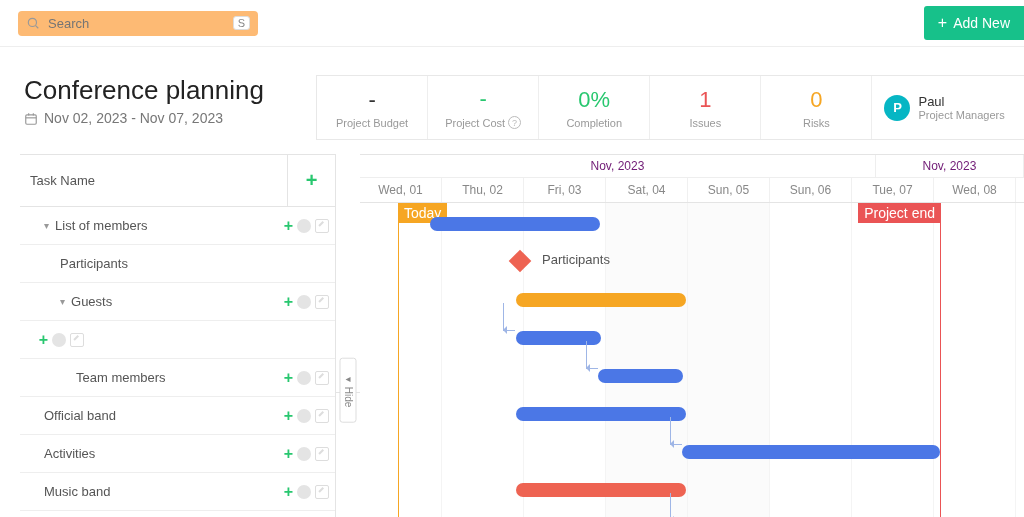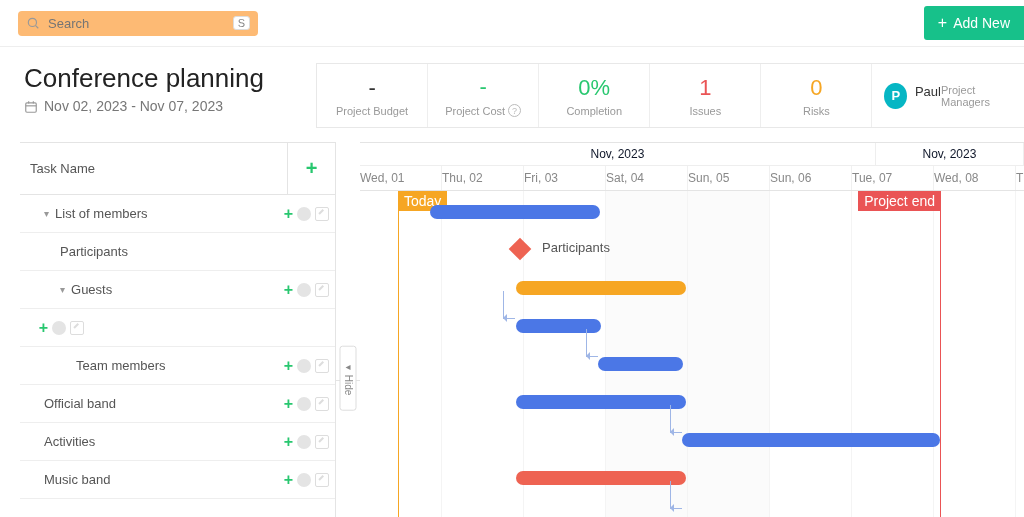--- a/index.html
+++ b/index.html
@@ -7,35 +7,35 @@
   
   
   .topbar { display: flex; align-items: center; justify-content: space-between; padding: 6px 0 6px 18px; border-bottom: 1px solid #eee; }
   .search-wrap { display: flex; align-items: center; background: #fdba74; border-radius: 4px; padding: 4px 8px; width: 240px; position: relative; }
   .search-wrap svg { flex-shrink: 0; }
   .search-input { border: none; background: transparent; outline: none; margin-left: 6px; font-size: 13px; flex: 1; }
   .search-key { background: #fff; border: 1px solid #ddd; border-radius: 3px; padding: 0 4px; font-size: 11px; color: #888; }
   .add-new-btn { background: #17c18a; color: #fff; border: none; padding: 8px 14px; font-size: 14px; font-weight: 500; display: flex; align-items: center; gap: 6px; cursor: pointer; border-radius: 3px 0 0 3px; }
   
   
-  .header { display: flex; align-items: stretch; margin-top: 16px; }
+  .header { display: flex; align-items: stretch; margin-top: 28px; }
   .title-block { padding: 0 24px; flex-shrink: 0; width: 316px; }
   .title { font-size: 26px; font-weight: 400; color: #222; margin: 0 0 4px 0; }
   .date-range { display: flex; align-items: flex-end; gap: 6px; color: #777; font-size: 14px; }
   
   .stats { display: flex; flex: 1; border: 1px solid #e8e8e8; border-right: none; }
   .stat { flex: 1; display: flex; flex-direction: column; align-items: center; justify-content: center; padding: 10px 6px; border-right: 1px solid #eee; position: relative; }
   .stat-value { font-size: 22px; font-weight: 500; line-height: 1.2; }
   .stat-label { font-size: 11px; color: #999; margin-top: 4px; display: flex; align-items: center; gap: 3px; }
   .stat-green { color: #28c76f; }
   .stat-red { color: #ea5455; }
   .stat-orange { color: #f6a623; }
   .managers { flex: 1.3; display: flex; align-items: center; gap: 8px; padding: 10px 12px; }
   .avatar { width: 26px; height: 26px; border-radius: 50%; background: #06b6c4; color: #fff; display: flex; align-items: center; justify-content: center; font-weight: 600; font-size: 13px; }
-  .manager-info { display: flex; }
+  .manager-info { display: flex; flex-direction: column; }
   .manager-name { font-size: 13px; color: #333; }
   .manager-role { font-size: 11px; color: #999; }
   .info-circle { width: 13px; height: 13px; border: 1px solid #bbb; border-radius: 50%; display: inline-flex; align-items: center; justify-content: center; font-size: 9px; color: #bbb; }
   
   
   .main { display: flex; margin-top: 14px; }
   .left-panel { width: 316px; flex-shrink: 0; border: 1px solid #e4e4e4; border-left: none; margin-left: 20px; }
   .task-header { display: flex; align-items: center; border-bottom: 1px solid #e4e4e4; }
   .task-name-col { flex: 1; padding: 14px 10px; color: #555; font-size: 13px; }
   .task-add-col { width: 48px; border-left: 1px solid #e4e4e4; display: flex; align-items: center; justify-content: center; padding: 14px 0; }
@@ -55,23 +55,23 @@
   
   
   .divider { width: 24px; display: flex; flex-direction: column; align-items: center; justify-content: center; position: relative; }
   .more-dots { font-size: 16px; color: #999; padding: 14px 0; border-bottom: 1px solid #e4e4e4; width: 100%; text-align: center; }
   .hide-tab { position: absolute; top: 55%; left: 50%; transform: translate(-50%, -50%); background: #fff; border: 1px solid #ddd; border-radius: 3px; padding: 14px 2px; font-size: 10px; color: #888; writing-mode: vertical-rl; display: flex; align-items: center; gap: 3px; cursor: pointer; }
   
   
   .gantt { flex: 1; position: relative; overflow: hidden; border-top: 1px solid #e4e4e4; }
   .gantt-head { display: flex; flex-direction: column; }
   .month-row { display: flex; border-bottom: 1px solid #eee; }
-  .month-cell { text-align: center; padding: 4px 0; color: #0f172a; font-size: 12px; border-right: 1px solid #eee; }
+  .month-cell { text-align: center; padding: 4px 0; color: #701a75; font-size: 12px; border-right: 1px solid #eee; }
   .day-row { display: flex; border-bottom: 1px solid #e4e4e4; }
-  .day-cell { flex: 1; padding: 5px 0; color: #888; font-size: 12px; border-right: 1px solid #f0f0f0; min-width: 82px; }
+  .day-cell { flex: 1; text-align: center; padding: 5px 0; color: #888; font-size: 12px; border-right: 1px solid #f0f0f0; min-width: 82px; }
   
   .gantt-body { position: relative; height: 380px; }
   .grid-cols { position: absolute; inset: 0; display: flex; }
   .grid-col { flex: 1; border-right: 1px solid #f4f4f4; min-width: 82px; }
   .weekend { background: #fbfbfb; }
   
   .marker-line { position: absolute; top: 0; bottom: 0; width: 1px; }
   .marker-today { background: #f6a623; left: 38px; }
   .marker-end { background: #ea5455; left: 580px; }
   .marker-label { position: absolute; top: 0; color: #fff; font-size: 14px; padding: 2px 6px; white-space: nowrap; }

